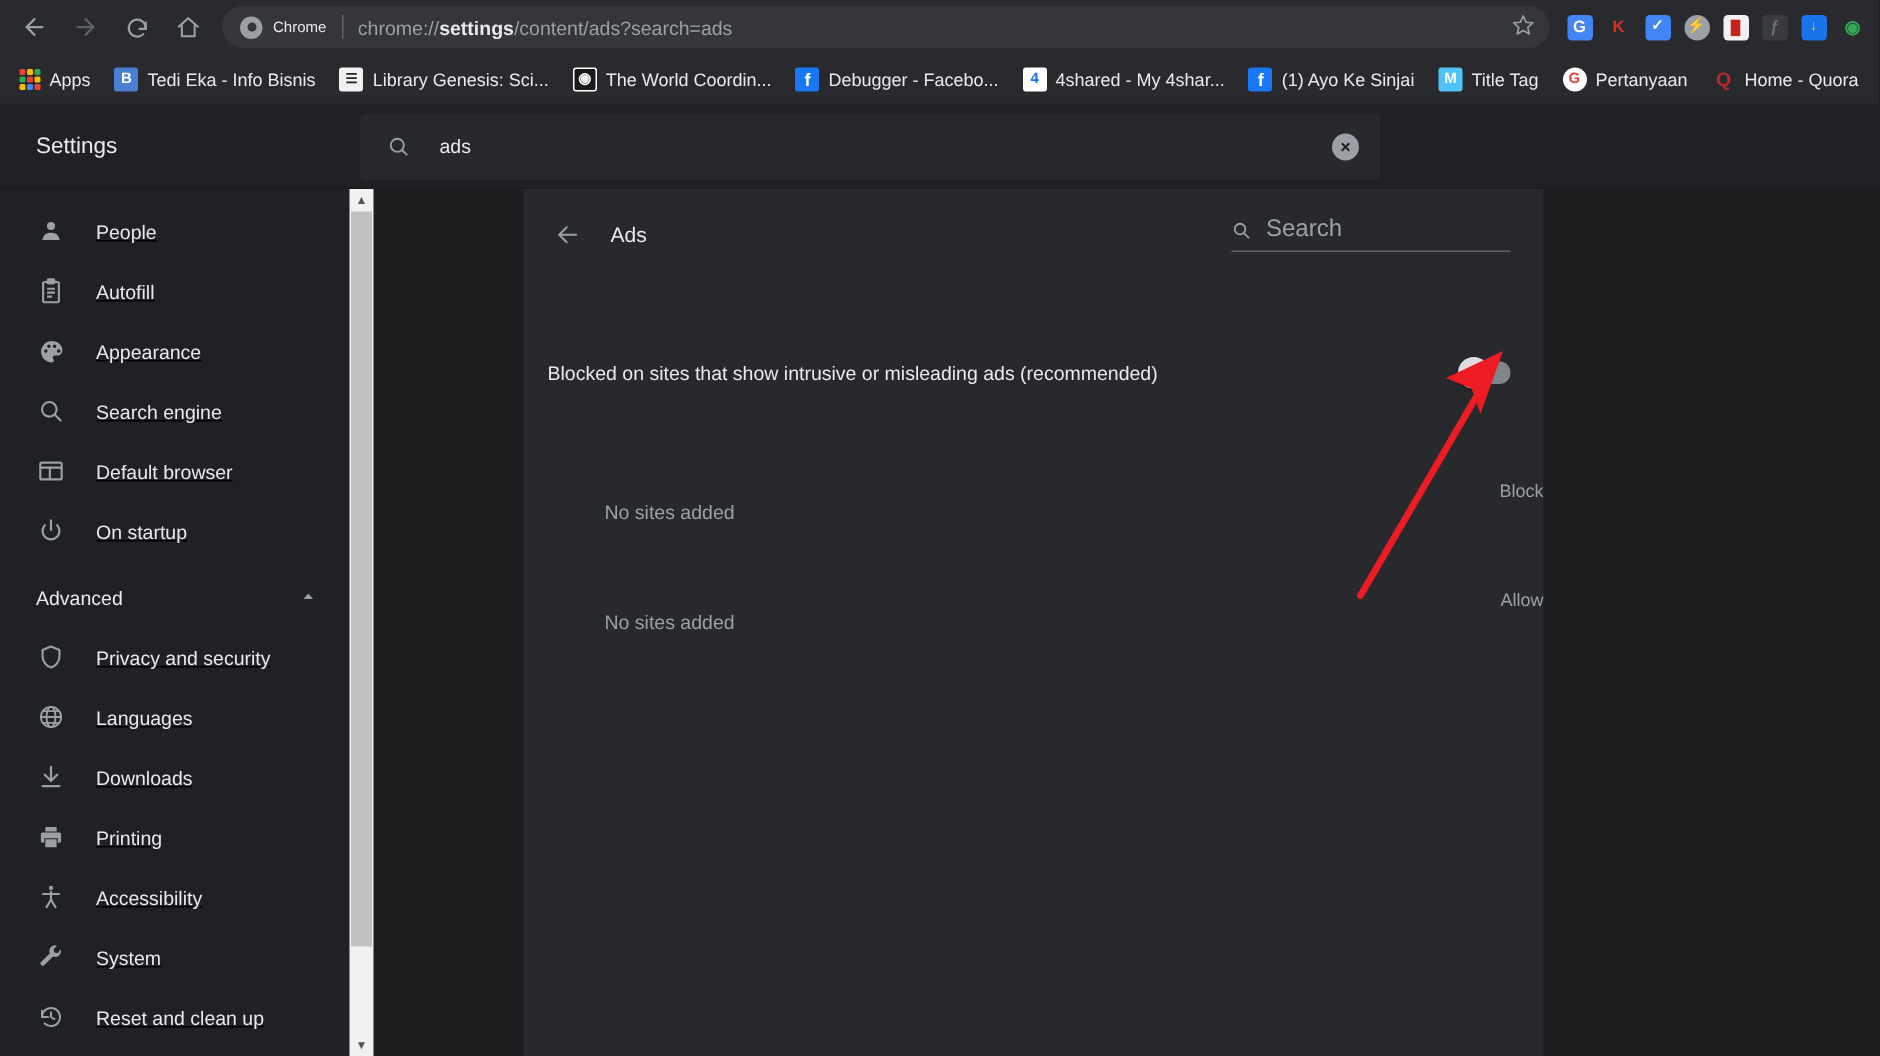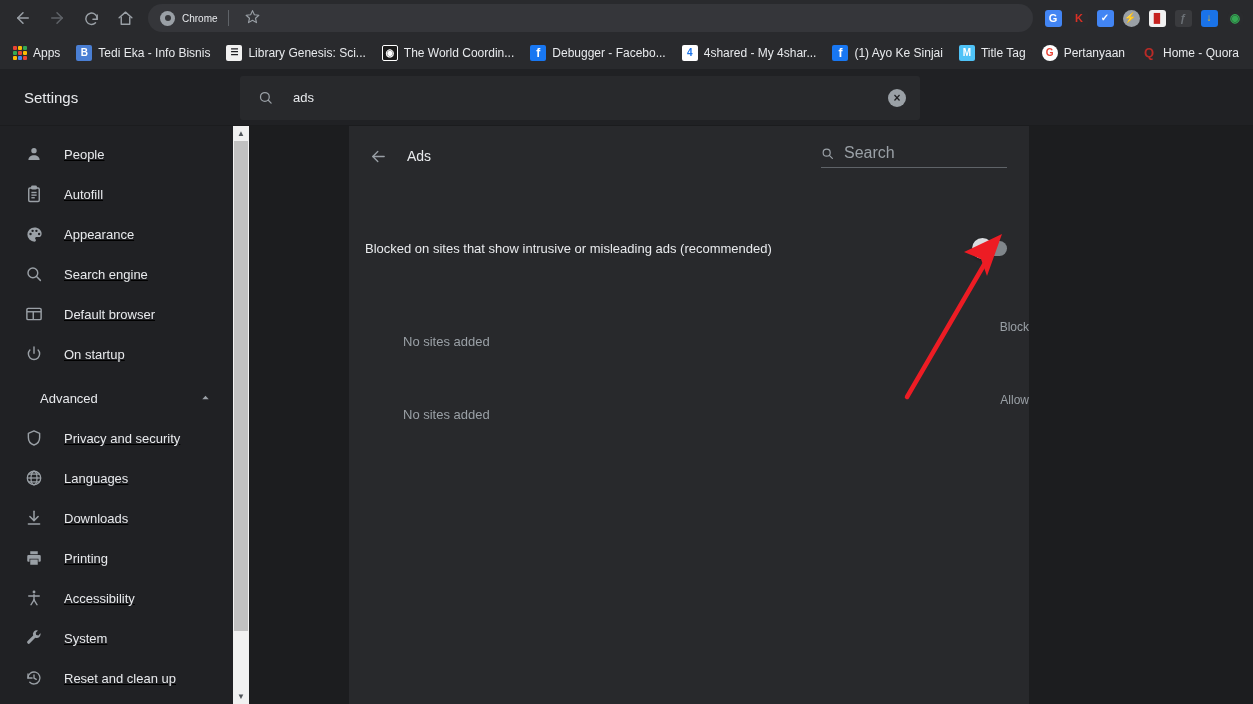--- a/index.html
+++ b/index.html
@@ -182,21 +182,20 @@
     color: #9aa0a6;
     display: flex; align-items: center; justify-content: center;
     flex: 0 0 auto;
   }
   .side-label { font-size: 13px; color: #e8eaed; }
   .side-section {
     height: 40px;
     display: flex; align-items: center;
     padding: 0 22px 0 24px;
     margin-top: 4px;
-    margin-left: 16px;
   }
   .side-section .side-label { flex: 1 1 auto; font-size: 13px; }
   .chev { color: #9aa0a6; font-size: 9px; }
 
   
   .side-scrollbar {
     position: absolute;
     left: 233px; top: 0;
     width: 16px; height: 100%;
     background: #f1f1f1;
@@ -336,20 +335,21 @@
         <path d="M6 10v10h12V10"></path>
       </svg>
   </div>
 
   <div class="omnibox">
     <div class="omni-chrome-chip">
       <span class="chrome-logo"></span>
       <span class="omni-chrome-label">Chrome</span>
     </div>
     <span class="omni-divider"></span>
+    <div class="omni-url"><span>chrome://</span><b>settings</b><span>/content/ads?search=ads</span></div>
     <span class="star-btn">
       <svg width="15" height="15" viewBox="0 0 24 24" fill="none" stroke="currentColor" stroke-width="1.8" stroke-linejoin="round">
           <polygon points="12 2.6 15 9.3 22.2 10 16.8 14.8 18.4 21.8 12 18.1 5.6 21.8 7.2 14.8 1.8 10 9 9.3"></polygon>
         </svg>
     </span>
   </div>
 
   <div class="ext-strip">
     <div class="ext-icon">
         <span class="ext-glyph" style="background:#4285f4;color:#fff;">G</span>

